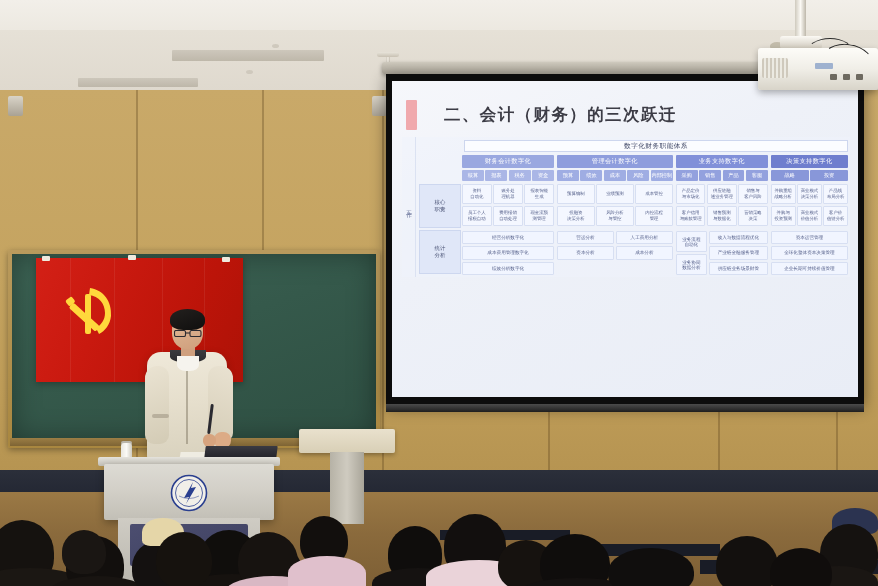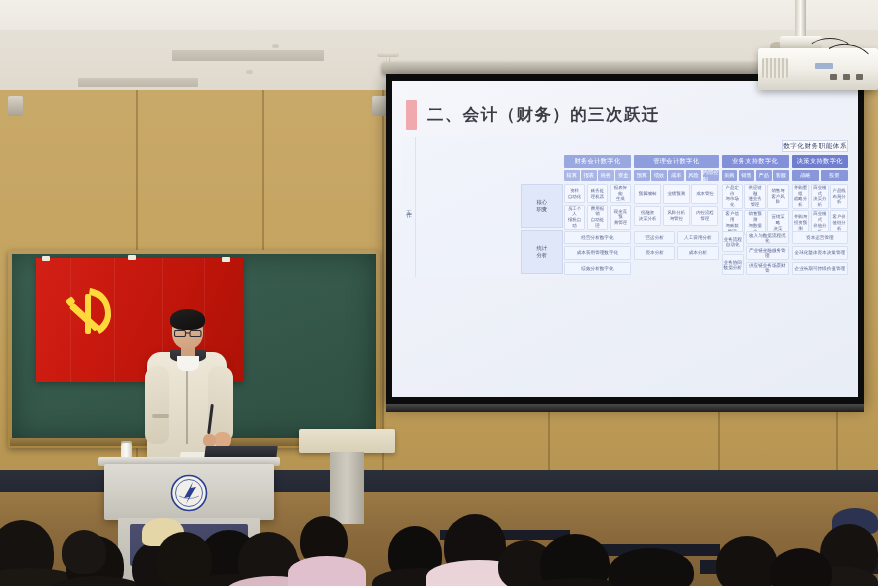--- a/index.html
+++ b/index.html
@@ -115,21 +115,21 @@
     background:linear-gradient(155deg,#f6f7fb 0%,#eef1f8 40%,#e9edf6 100%);
     overflow:hidden;
   }
   .screen-bottom-bar {
     position:absolute; left:386px; top:404px; width:478px; height:8px;
     background:linear-gradient(#4a4a4a,#1e1e1e);
   }
 
   
   .slide-title-wrap {
-    position:absolute; left:14px; top:19px; display:flex; align-items:center; gap:10px;
+    position:absolute; left:14px; top:19px; display:flex; align-items:center; gap:27px;
   }
   .title-bar {
     width:11px; height:30px; background:#f0a9ad; border-radius:1px;
   }
   .slide-title {
     font-family:"DejaVu Sans", sans-serif;
     font-size:16.5px; font-weight:bold; color:#3c3c46;
     letter-spacing:1.4px; white-space:nowrap;
     text-shadow:0 0 1px rgba(255,255,255,.7);
   }
@@ -139,21 +139,21 @@
     position:absolute; left:10px; top:56px; width:448px; height:140px;
     background:rgba(238,242,252,.55);
     display:flex;
   }
   .dg-sideword {
     width:14px; display:flex; align-items:center; justify-content:center;
     font-family:"DejaVu Sans", sans-serif;
     font-size:6px; color:#5f6a93; writing-mode:vertical-rl;
     letter-spacing:2px; border-right:1px solid #dbe2f2;
   }
-  .dg-body { flex:1; display:flex; flex-direction:column; padding:3px 2px 2px 2px;align-items:flex-end; }
+  .dg-body { flex:1; display:flex; flex-direction:column; padding:3px 2px 2px 2px; }
   .dg-suptitle {
     margin-left:46px; height:13px; background:#fbfcff; border:1px solid #cdd6ee;
     display:flex; align-items:center; justify-content:center;
     font-family:"DejaVu Sans", sans-serif; font-size:6.6px; color:#3e4665; letter-spacing:.5px;
   }
   .dg-cols { display:flex; flex:1; margin-top:3px; }
   .dg-rowlabels { width:44px; display:flex; flex-direction:column; }
   .dg-rowlabel {
     flex:1; margin:1px; background:#e0e7f8; border:1px solid #cdd7ef;
     display:flex; align-items:center; justify-content:center;

